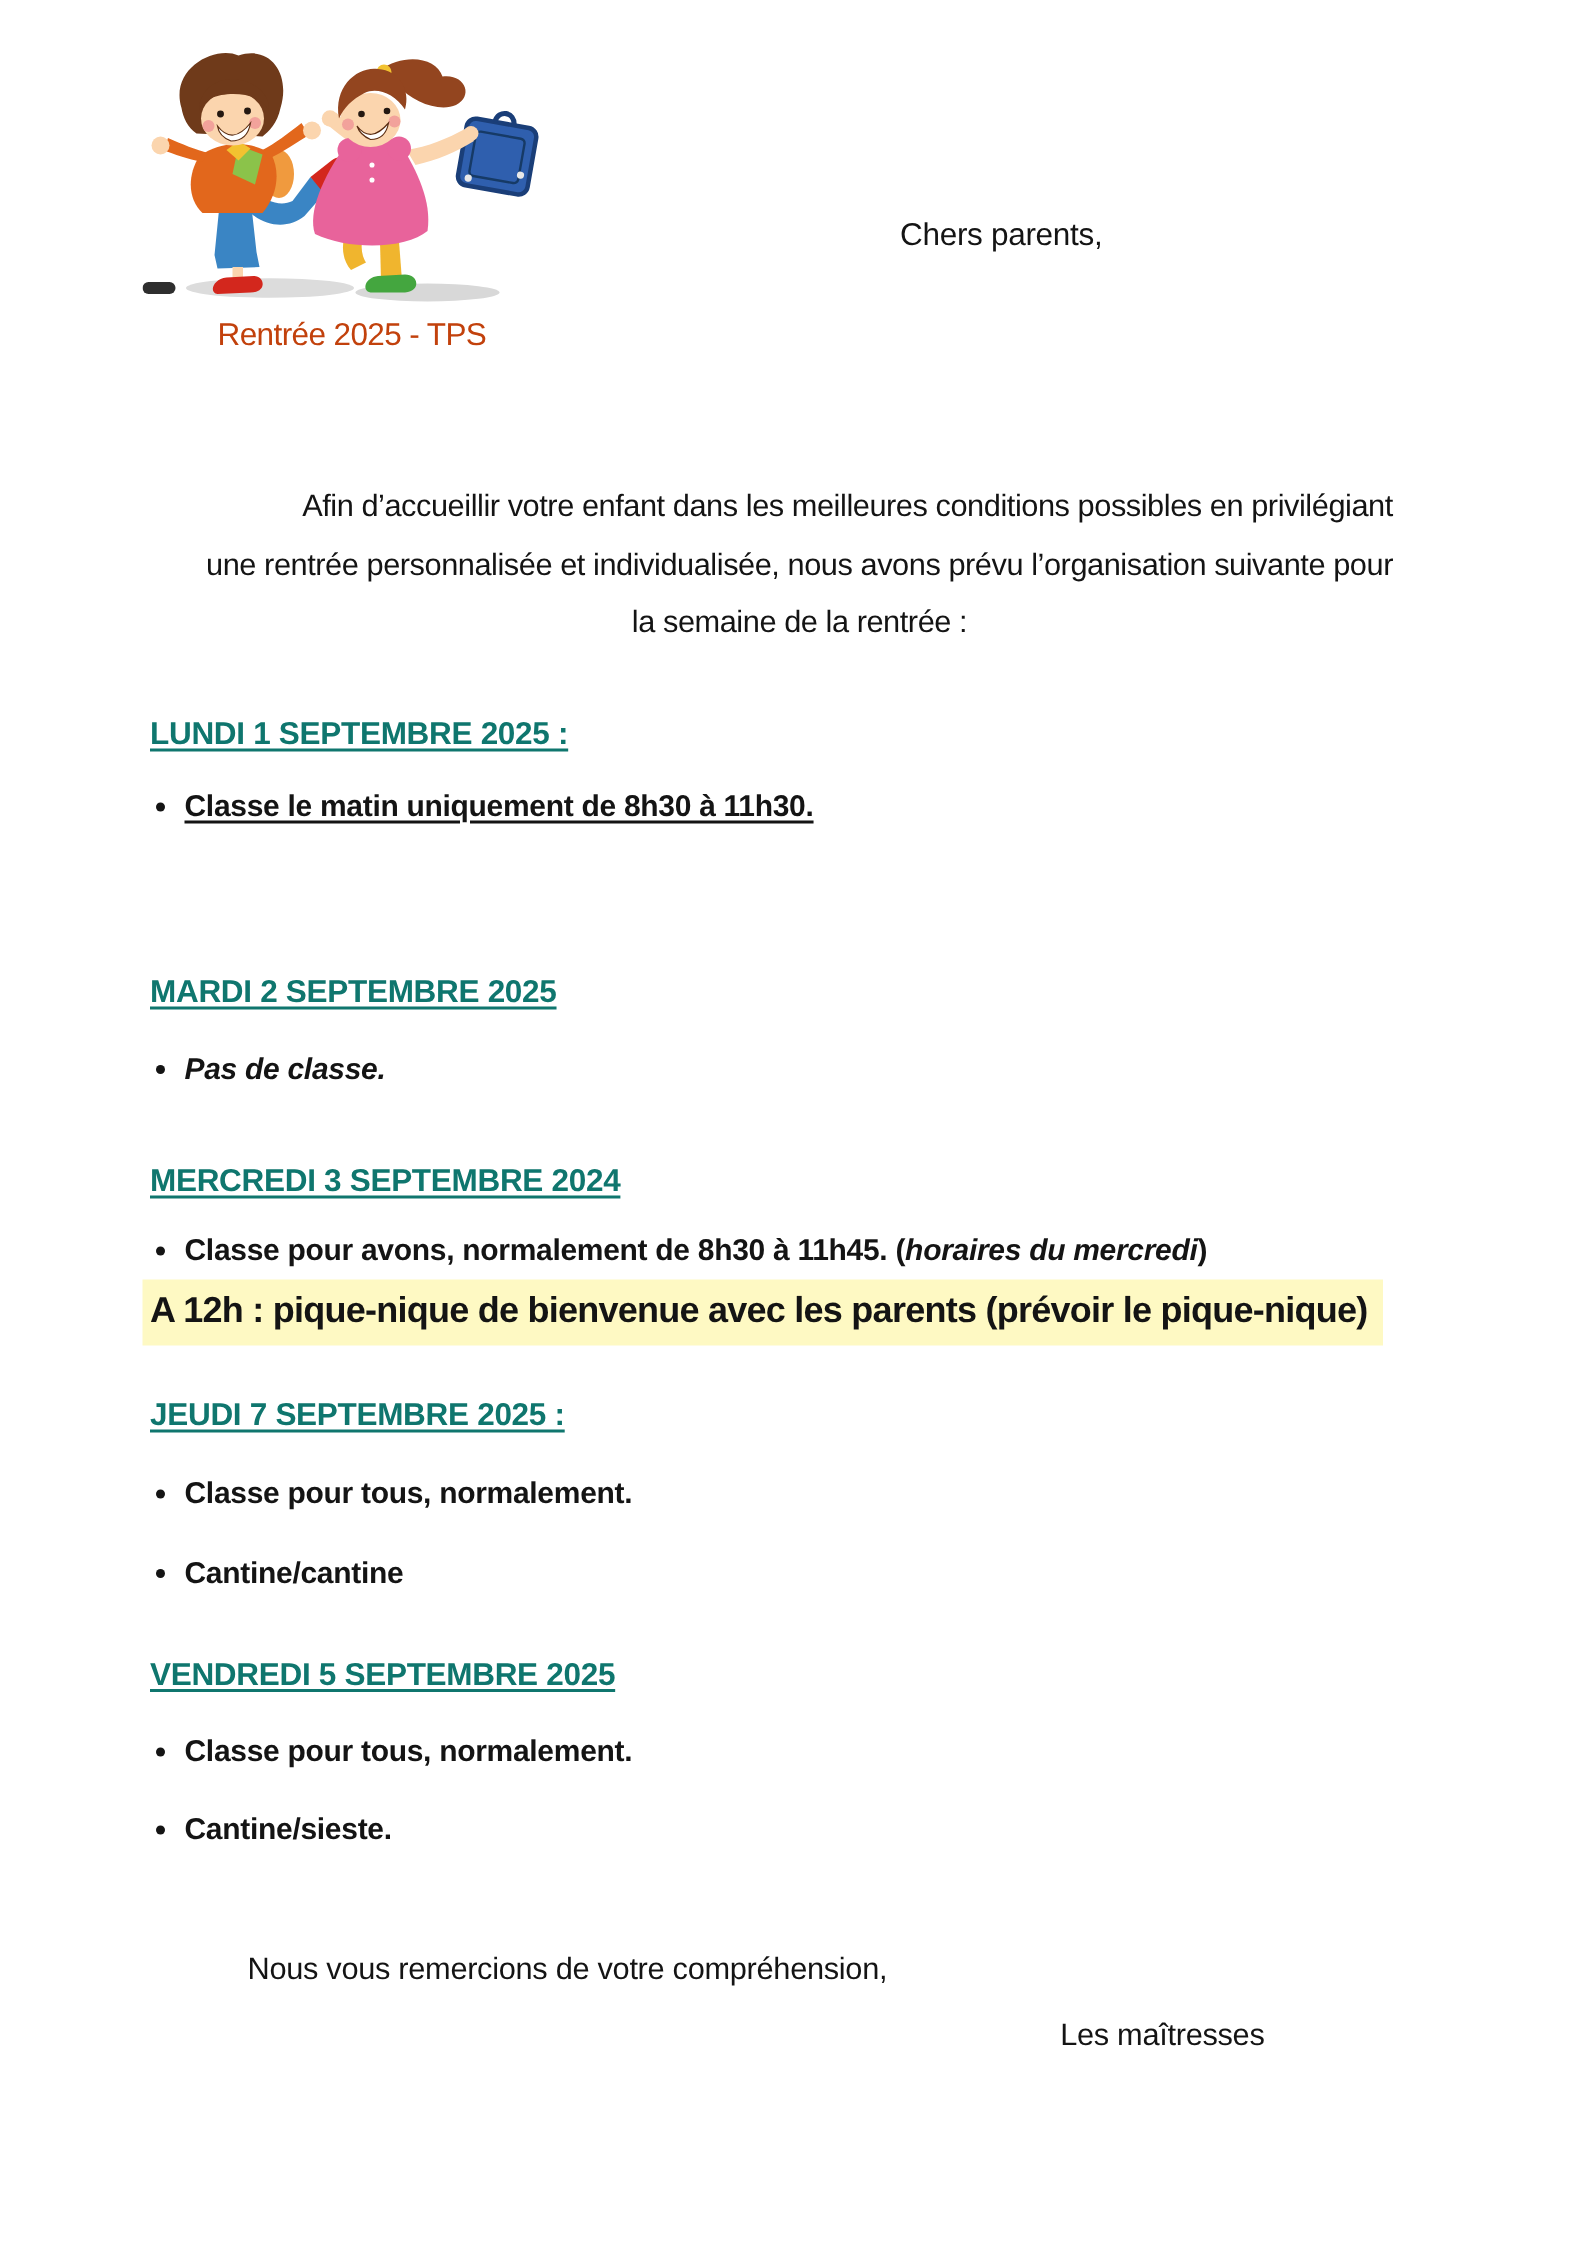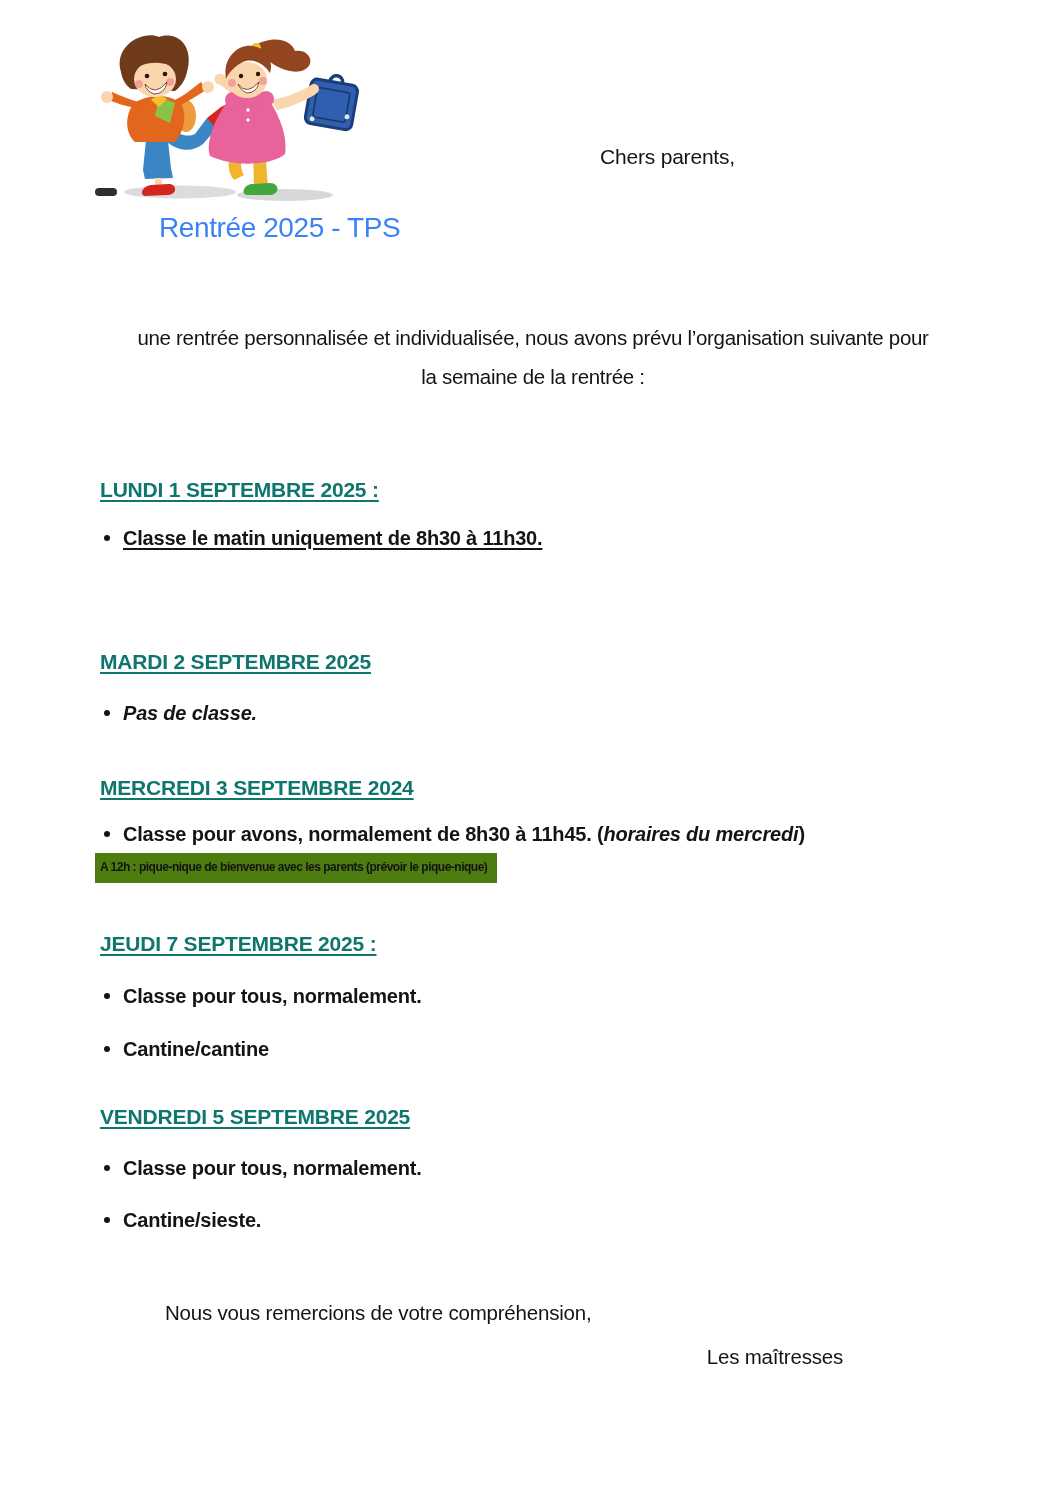--- a/index.html
+++ b/index.html
@@ -3,39 +3,39 @@
 <meta charset="utf-8">
 <style>
   html,body{margin:0;padding:0;background:#ffffff;}
   .page{
     position:relative;width:942px;height:1497px;background:#ffffff;
     font-family:Liberation Sans, sans-serif;
     color:#141414;overflow:hidden;text-align:center;
   }
   .clipart{position:absolute;left:95px;top:30px;width:278px;height:172px;}
   .greeting{position:absolute;left:600px;top:145px;font-size:21px;letter-spacing:-0.2px;}
-  .title{position:absolute;left:159px;top:212px;font-size:28px;letter-spacing:-0.4px;color:#3b82f6;}
+  .title{position:absolute;left:145px;top:212px;font-size:21px;letter-spacing:-0.4px;color:#c2410c;}
   .intro{position:absolute;left:100px;top:326px;width:866px;font-size:20.5px;letter-spacing:-0.3px;}
   .intro .line{height:38.5px;line-height:24px;}
   .intro .line.first{text-indent:64px;}
   .day{
     position:absolute;left:100px;margin:0;
     font-size:21px;font-weight:700;letter-spacing:-0.2px;
     color:#0f766e;text-decoration:underline;text-underline-offset:3px;
   }
   .bullet{position:absolute;left:104px;display:flex;align-items:flex-start;}
   .dot{width:6px;height:6px;border-radius:50%;background:#141414;margin:8px 13px 0 0;flex:none;}
   .bt{font-size:20px;line-height:23px;letter-spacing:-0.2px;}
   .bold{font-weight:700;}
   .underline{text-decoration:underline;text-underline-offset:3px;}
   .italic{font-style:italic;}
   .bolditalic{font-weight:700;font-style:italic;}
   .highlight{
-    position:absolute;left:95px;background:#4d7c0f;
-    font-size:12px;font-weight:700;letter-spacing:-0.5px;
+    position:absolute;left:95px;background:#fef9c3;
+    font-size:24px;font-weight:700;letter-spacing:-0.5px;
     padding:7px 10px 9px 5px;white-space:nowrap;
   }
   .closing{position:absolute;left:165px;top:1301px;font-size:20.5px;letter-spacing:-0.2px;}
   .signature{position:absolute;right:99px;top:1345px;font-size:20.5px;letter-spacing:-0.2px;}
 </style>
 </head>
 <body>
 
 <div class="page">
 
@@ -112,20 +112,21 @@
     <circle cx="163" cy="44" r="2.2" fill="#241811"></circle>
     <circle cx="137" cy="53" r="4" fill="#f2a29b"></circle>
     <circle cx="168" cy="51" r="4" fill="#f2a29b"></circle>
     <path d="M143 54 Q152 66 164 52 Q162 63 152 63 Q145 60 143 54 Z" fill="#ffffff" stroke="#5a2d12" stroke-width="0.8"></path>
   </svg>
 
   <div class="greeting">Chers parents,</div>
   <div class="title">Rentrée 2025 - TPS</div>
 
   <div class="intro">
+    <div class="line first">Afin d’accueillir votre enfant dans les meilleures conditions possibles en privilégiant</div>
     <div class="line">une rentrée personnalisée et individualisée, nous avons prévu l’organisation suivante pour</div>
     <div class="line">la semaine de la rentrée :</div>
   </div>
 
   <h2 class="day" style="top:478px">LUNDI 1 SEPTEMBRE 2025 :</h2>
   <div class="bullet" style="top:527px">
     <span class="dot"></span>
     <span class="bt bold underline">Classe le matin uniquement de 8h30 à 11h30.</span>
   </div>
 

